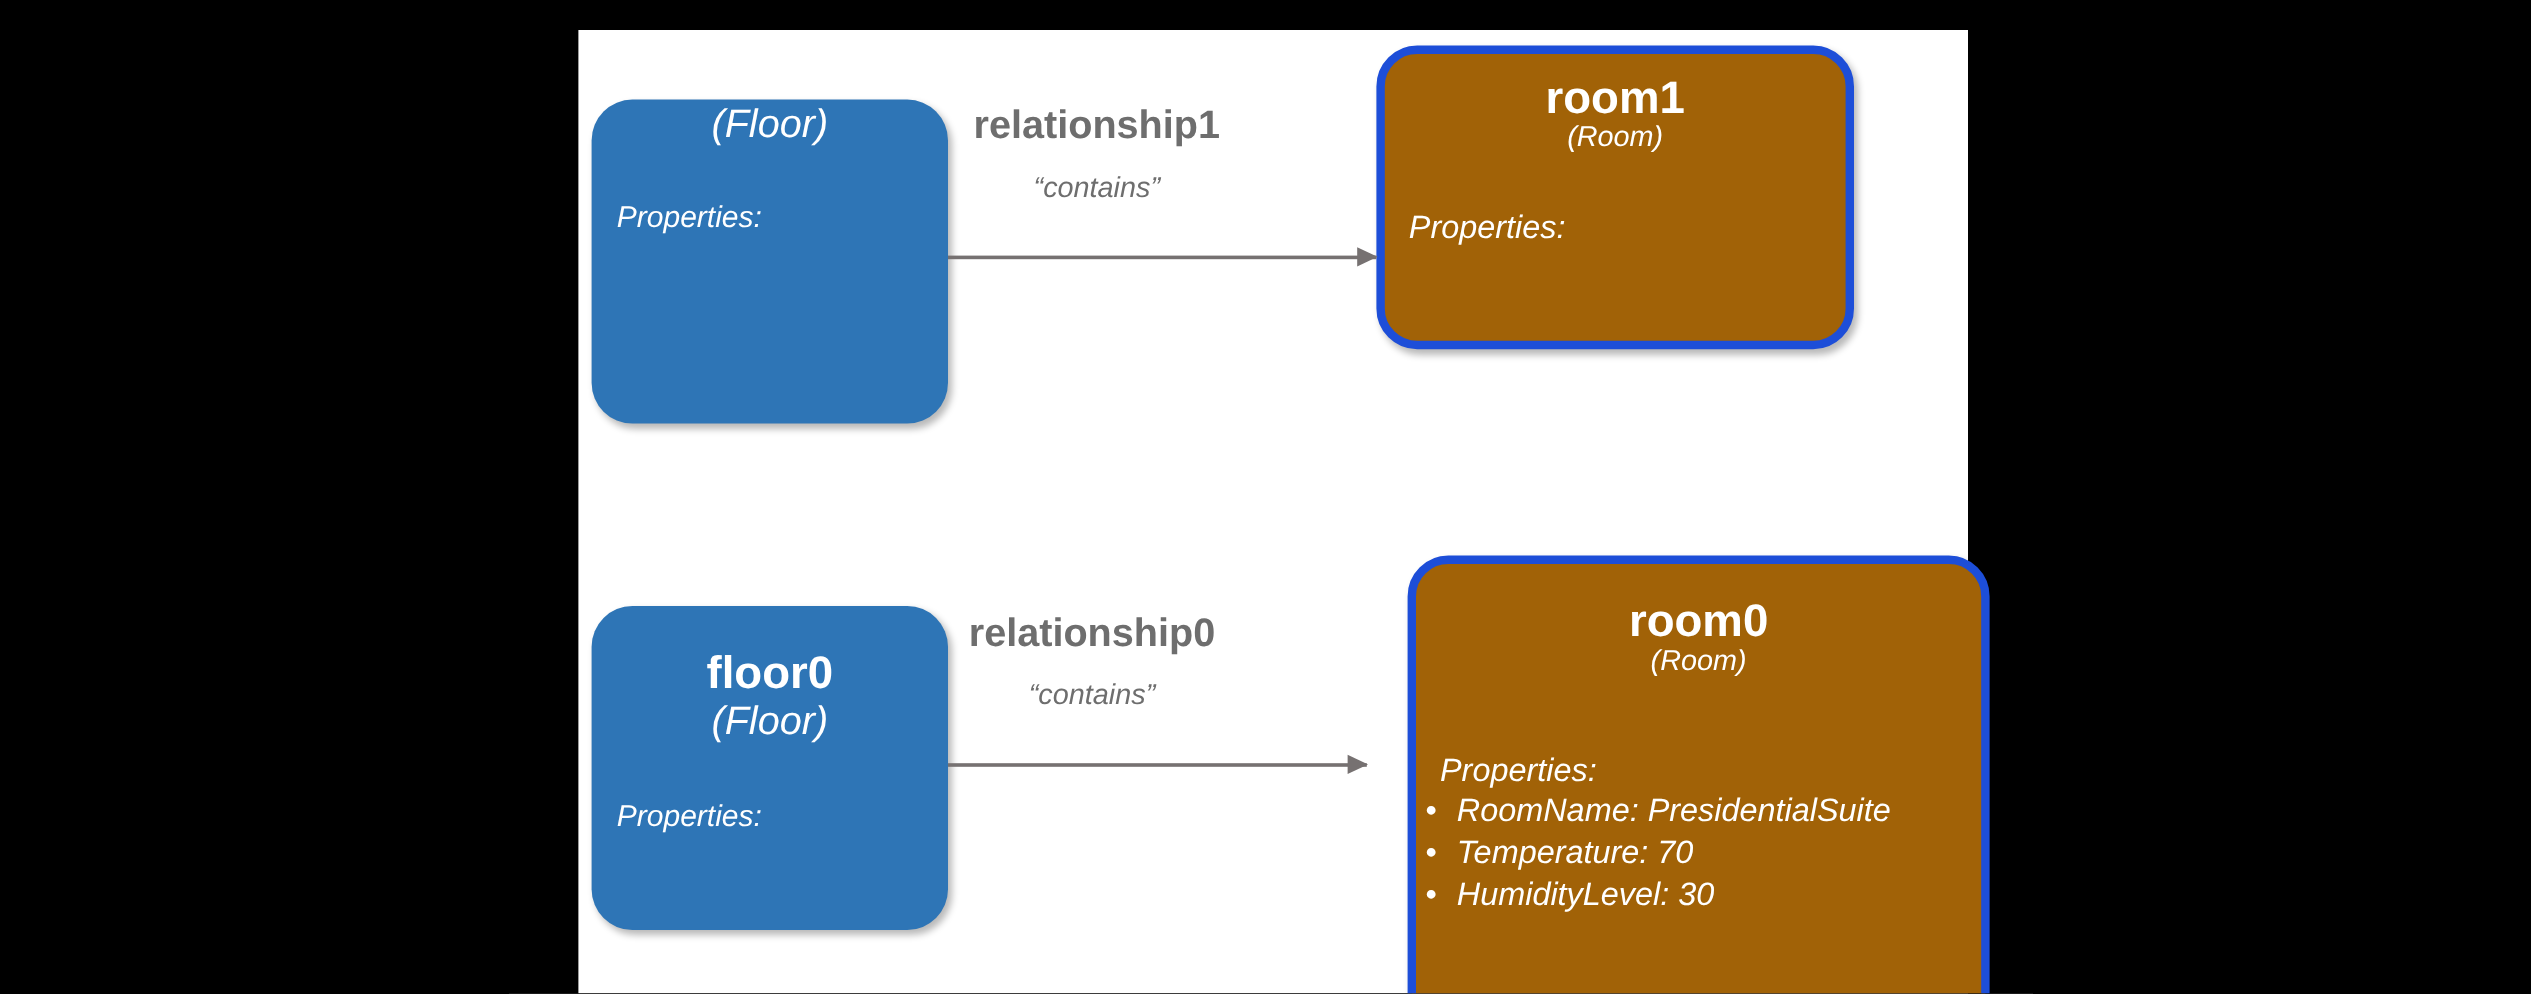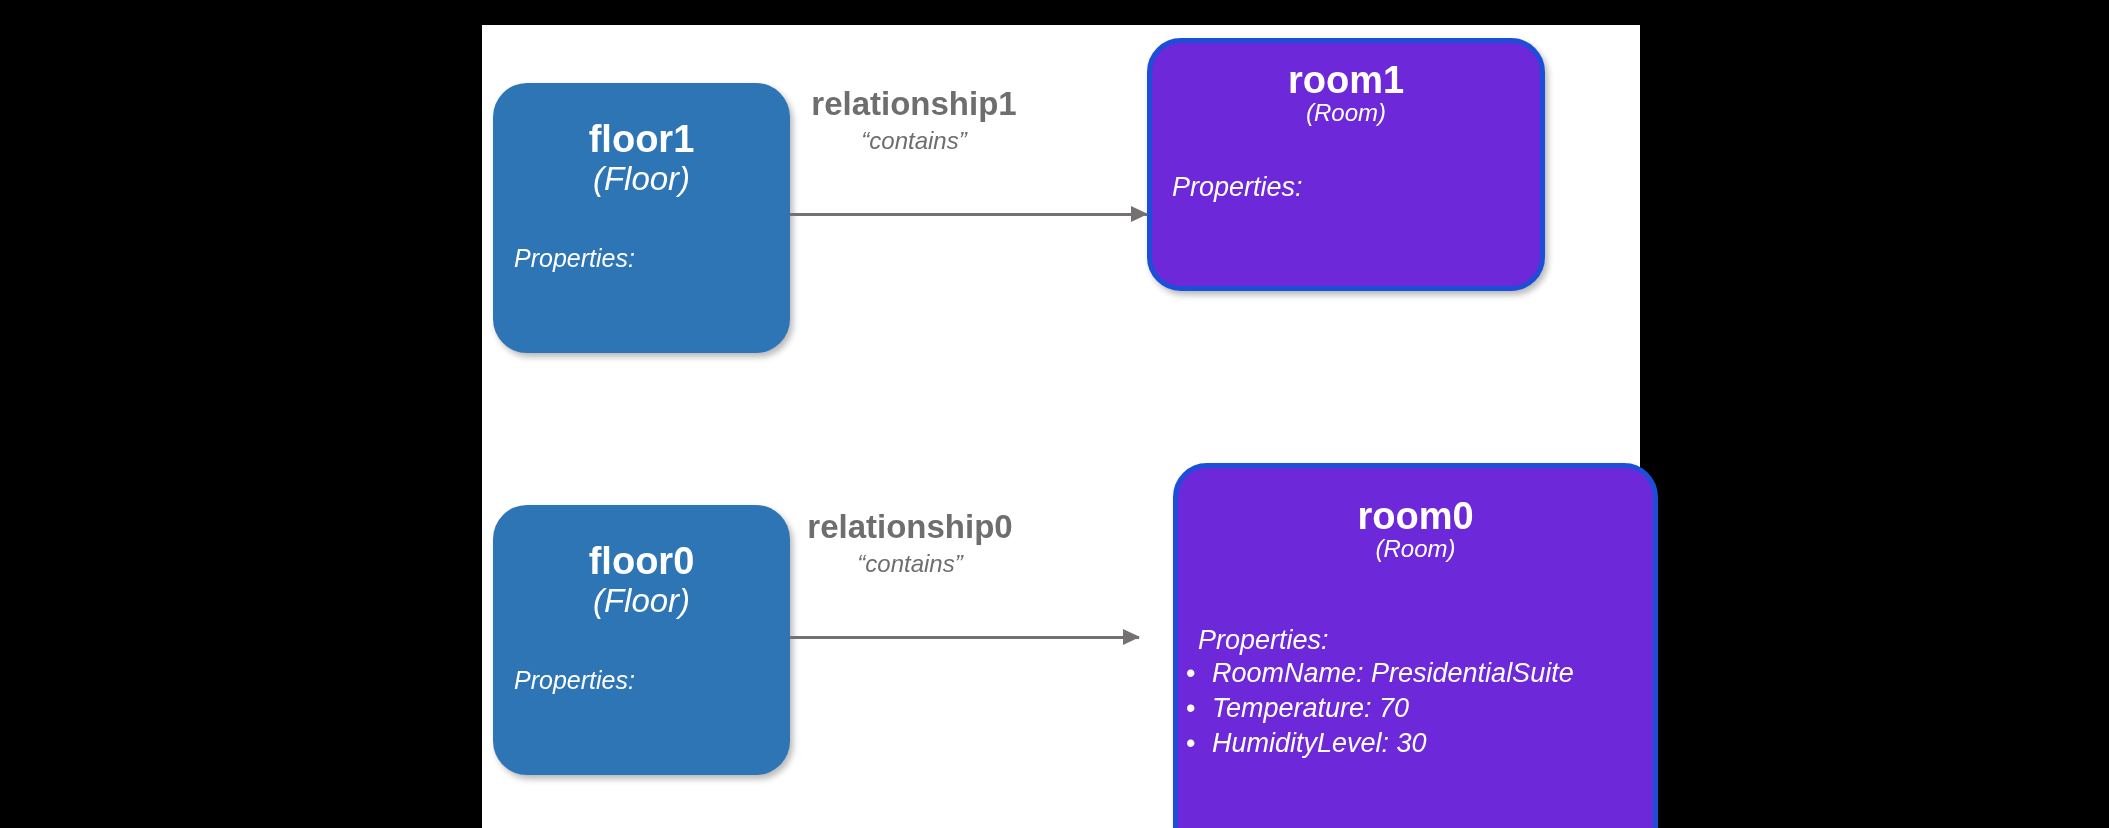--- a/index.html
+++ b/index.html
@@ -29,22 +29,22 @@
     position: absolute;
     box-sizing: border-box;
     border-radius: 34px;
     text-align: center;
   }
   .node.floor {
     background: #2E75B6;
     box-shadow: 3px 4px 6px rgba(0,0,0,0.28);
   }
   .node.room {
-    background: #6d28d9;
-    border: 5px solid #1d4ed8;
+    background: #a16207;
+    border: 7px solid #1d4ed8;
     box-shadow: 3px 4px 6px rgba(0,0,0,0.28);
     text-align: left;
   }
 
   .node-title {
     font-weight: bold;
     color: #ffffff;
     text-align: center;
     line-height: 1.06;
   }
@@ -153,34 +153,33 @@
     color: #6E6E6E;
     line-height: 1.05;
     white-space: nowrap;
   }
   .edge-label .rel-kind {
     display: block;
     font-size: 24px;
     font-style: italic;
     color: #6E6E6E;
     line-height: 1.1;
-    margin-top: 6px;
+    margin-top: 22px;
     white-space: nowrap;
   }
   #edge1-label { left: 252px; top: 62px; }
   #edge0-label { left: 248px; top: 485px; }
 </style>
 </head>
 <body>
 
 <div id="screen">
   <div id="canvas">
 
     <div class="node floor" id="floor1-node">
-      <div class="node-title">floor1</div>
       <div class="node-type">(Floor)</div>
       <div class="props-label">Properties:</div>
     </div>
 
     <div class="node room" id="room1-node">
       <div class="node-title">room1</div>
       <div class="node-type">(Room)</div>
       <div class="props-label">Properties:</div>
     </div>
 

